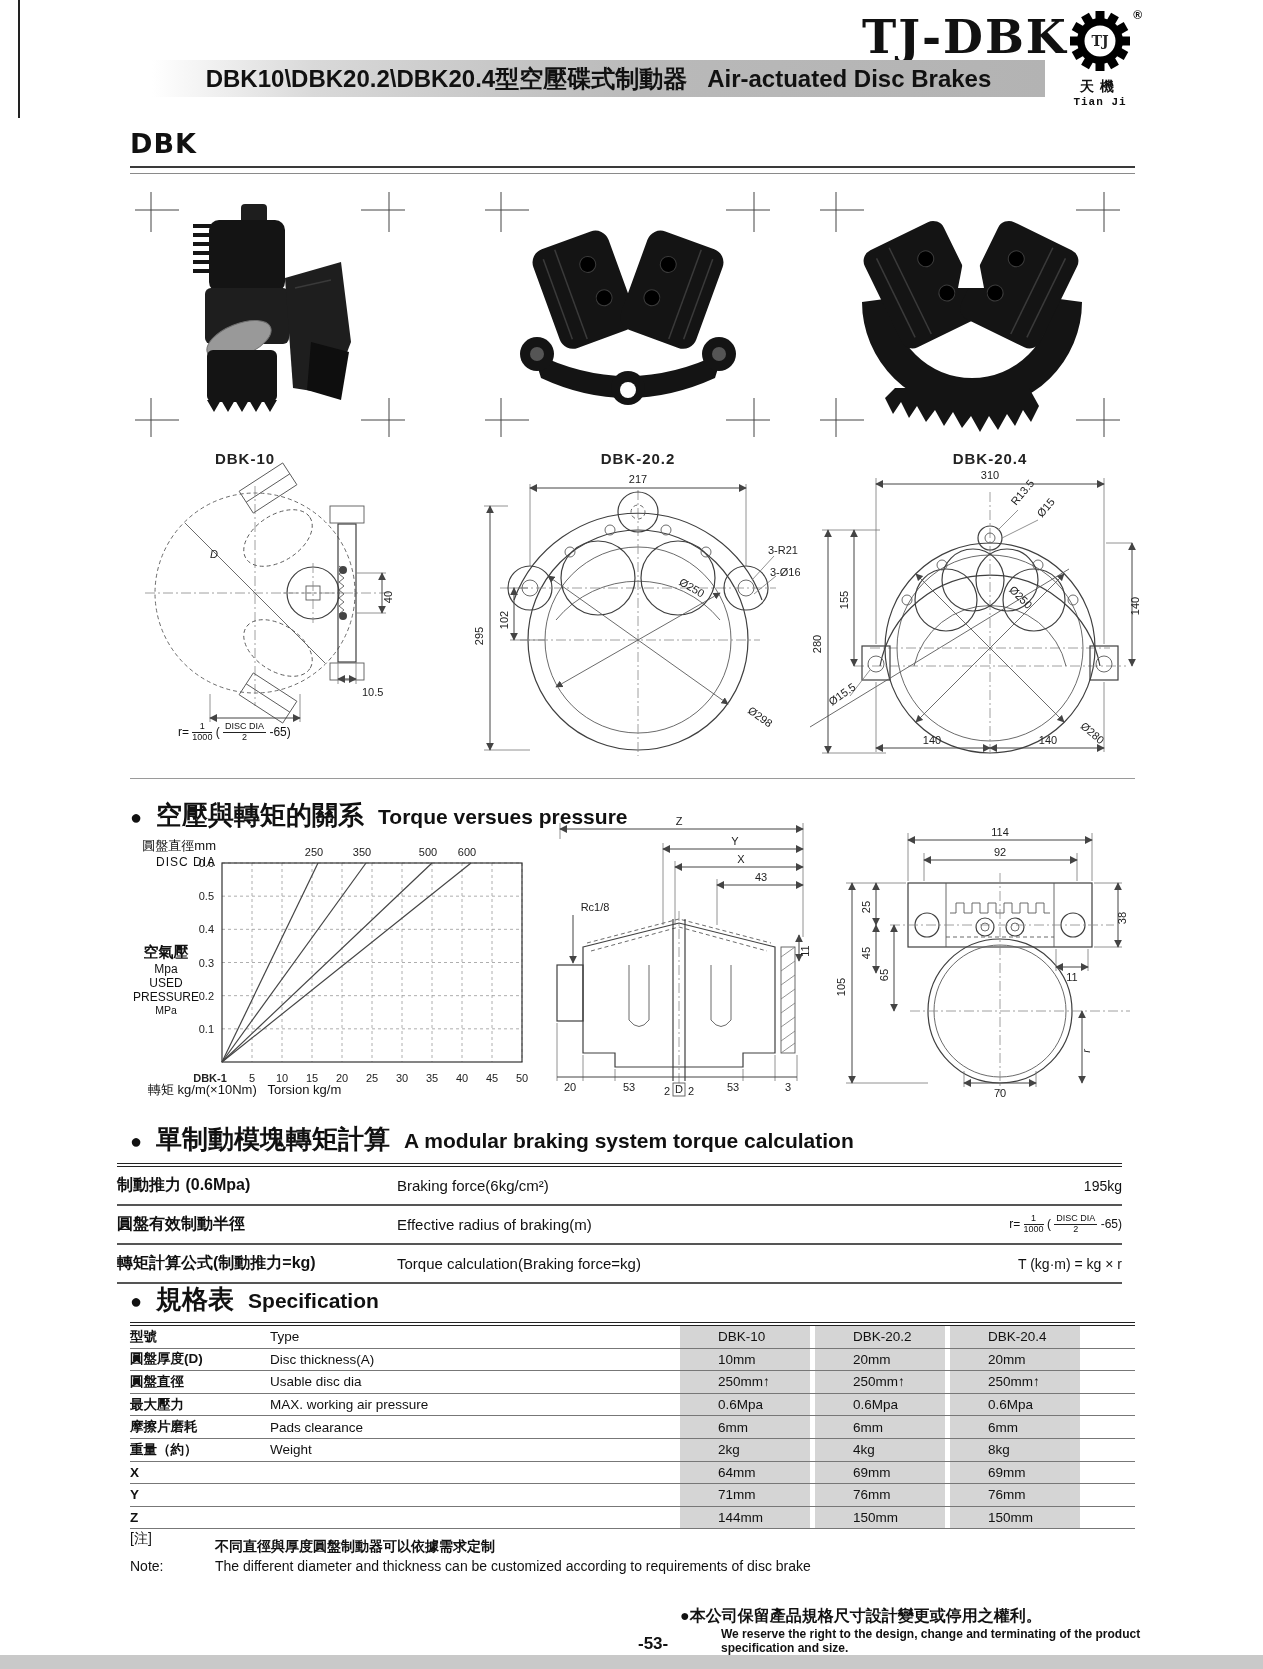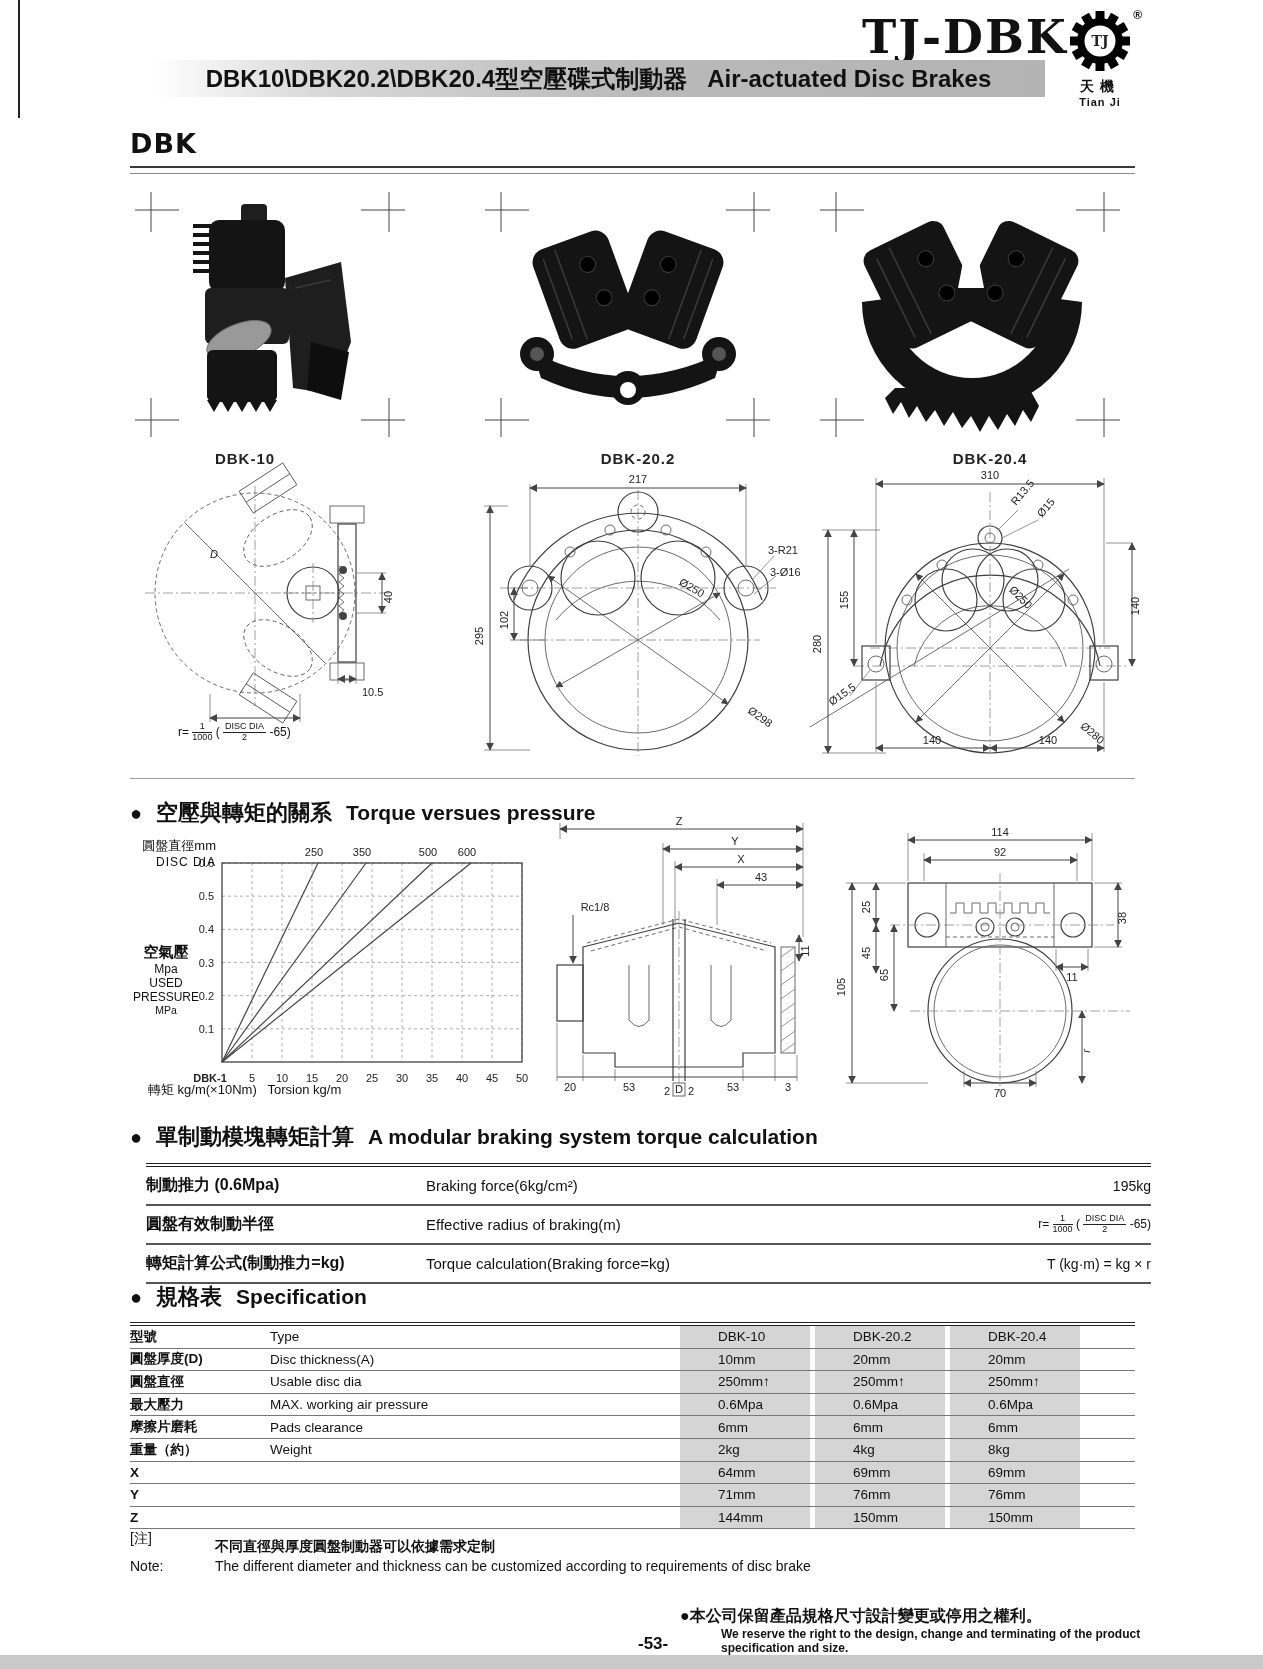--- a/index.html
+++ b/index.html
@@ -12,35 +12,35 @@
   .brand{left:862px;top:10px;font-family:"DejaVu Serif","Liberation Serif",serif;
          font-weight:bold;font-size:46px;letter-spacing:2px;}
   .band{left:152px;top:60px;width:893px;height:37px;
         background:linear-gradient(to right,#ffffff 0%,#d9d9d9 18%,#b9b9b9 55%,#b3b3b3 100%);
         display:flex;align-items:center;justify-content:center;gap:20px;}
   .band .zh{font-size:24px;font-weight:bold;}
   .band .en{font-size:24px;font-weight:bold;}
   .logo{left:1052px;top:10px;width:96px;text-align:center;}
   .logo .reg{position:absolute;right:6px;top:-2px;font-size:12px;font-weight:bold;}
   .logo .zh{font-size:14px;font-weight:bold;letter-spacing:6px;margin-top:0px;}
-  .logo .en{font-size:11px;font-weight:bold;letter-spacing:1px;}
+  .logo .en{font-size:11px;font-weight:bold;letter-spacing:1px;font-family:Liberation Mono, monospace;}
 
   .dbk-label{left:130px;top:128px;font-size:27px;font-weight:bold;letter-spacing:1px;
              font-family:"DejaVu Sans","Liberation Sans",sans-serif;}
   .rule2{left:130px;top:166px;width:1005px;height:5px;border-top:2px solid #3a3a3a;border-bottom:1px solid #8a8a8a;}
   .sep-line{left:130px;top:778px;width:1005px;height:1px;background:#9a9a9a;}
 
   
   .sec-head{display:flex;align-items:baseline;gap:14px;}
   .sec-head .bullet{font-size:20px;}
-  .sec-head .zh{font-size:22px;font-weight:bold;}
+  .sec-head .zh{font-size:26px;font-weight:bold;}
   .sec-head .en{font-size:21px;font-weight:bold;text-align:right;}
 
   
-  .tq-table{left:146px;top:1163px;width:1005px;border-top:4px double #222;}
+  .tq-table{left:117px;top:1163px;width:1005px;border-top:4px double #222;}
   .tq-row{display:flex;align-items:center;height:37px;border-bottom:2px solid #555;}
   .tq-zh{width:280px;font-size:16px;font-weight:bold;}
   .tq-en{flex:1;font-size:15px;}
   .tq-val{font-size:14px;text-align:right;white-space:nowrap;}
 
   .frac{display:inline-block;text-align:center;vertical-align:middle;font-size:9px;line-height:1.1;}
   .frac .n{display:block;border-bottom:1px solid #222;padding:0 2px;}
   .frac .d{display:block;}
   .formula{font-size:12px;white-space:nowrap;}
 

